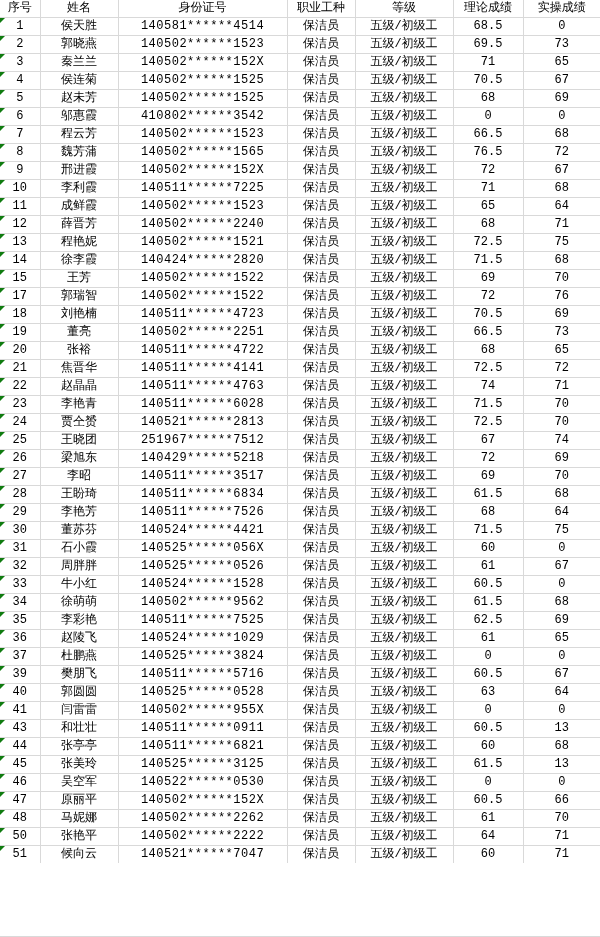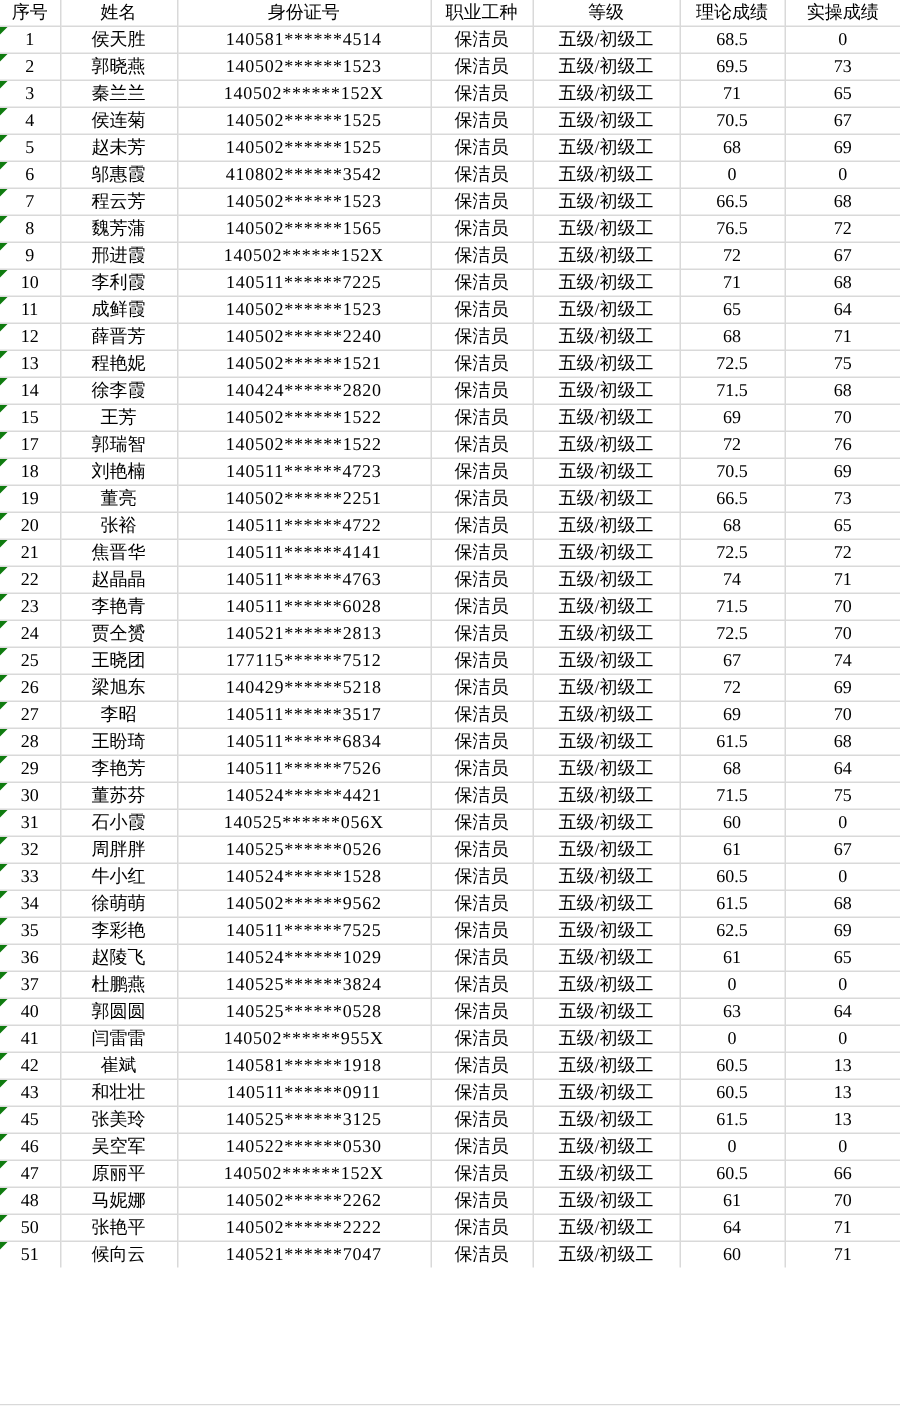--- a/index.html
+++ b/index.html
@@ -8,21 +8,21 @@
     height: 937px;
     overflow: hidden;
     background: #ffffff;
     border-bottom: 1px solid #d9d9d9;
     box-sizing: border-box;
   }
   table {
     border-collapse: collapse;
     table-layout: fixed;
     width: 600px;
-    font-family: Liberation Serif, serif;
+    font-family: Liberation Mono, monospace;
     font-size: 12px;
     color: #000000;
   }
   
   table { border-style: hidden; }
   th, td {
     border: 1px solid #d9d9d9;
     height: 17px;
     line-height: 17px;
     padding: 0;
@@ -274,21 +274,21 @@
           <td>贾仝赟</td>
           <td class="idnum">140521******2813</td>
           <td>保洁员</td>
           <td>五级/初级工</td>
           <td>72.5</td>
           <td>70</td>
         </tr>
         <tr>
           <td><span class="tri"></span>25</td>
           <td>王晓团</td>
-          <td class="idnum">177115******7512</td>
+          <td class="idnum">251967******7512</td>
           <td>保洁员</td>
           <td>五级/初级工</td>
           <td>67</td>
           <td>74</td>
         </tr>
         <tr>
           <td><span class="tri"></span>26</td>
           <td>梁旭东</td>
           <td class="idnum">140429******5218</td>
           <td>保洁员</td>
@@ -389,54 +389,63 @@
         <tr>
           <td><span class="tri"></span>37</td>
           <td>杜鹏燕</td>
           <td class="idnum">140525******3824</td>
           <td>保洁员</td>
           <td>五级/初级工</td>
           <td>0</td>
           <td>0</td>
         </tr>
         <tr>
+          <td><span class="tri"></span>39</td>
+          <td>樊朋飞</td>
+          <td class="idnum">140511******5716</td>
+          <td>保洁员</td>
+          <td>五级/初级工</td>
+          <td>60.5</td>
+          <td>67</td>
+        </tr>
+        <tr>
           <td><span class="tri"></span>40</td>
           <td>郭圆圆</td>
           <td class="idnum">140525******0528</td>
           <td>保洁员</td>
           <td>五级/初级工</td>
           <td>63</td>
           <td>64</td>
         </tr>
         <tr>
           <td><span class="tri"></span>41</td>
           <td>闫雷雷</td>
           <td class="idnum">140502******955X</td>
           <td>保洁员</td>
           <td>五级/初级工</td>
           <td>0</td>
           <td>0</td>
         </tr>
         <tr>
-          <td><span class="tri"></span>42</td>
-          <td>崔斌</td>
-          <td class="idnum">140581******1918</td>
-          <td>保洁员</td>
-          <td>五级/初级工</td>
-          <td>60.5</td>
-          <td>13</td>
-        </tr>
-        <tr>
           <td><span class="tri"></span>43</td>
           <td>和壮壮</td>
           <td class="idnum">140511******0911</td>
           <td>保洁员</td>
           <td>五级/初级工</td>
           <td>60.5</td>
           <td>13</td>
+        </tr>
+        <tr>
+          <td><span class="tri"></span>44</td>
+          <td>张亭亭</td>
+          <td class="idnum">140511******6821</td>
+          <td>保洁员</td>
+          <td>五级/初级工</td>
+          <td>60</td>
+          <td>68</td>
         </tr>
         <tr>
           <td><span class="tri"></span>45</td>
           <td>张美玲</td>
           <td class="idnum">140525******3125</td>
           <td>保洁员</td>
           <td>五级/初级工</td>
           <td>61.5</td>
           <td>13</td>
         </tr>

